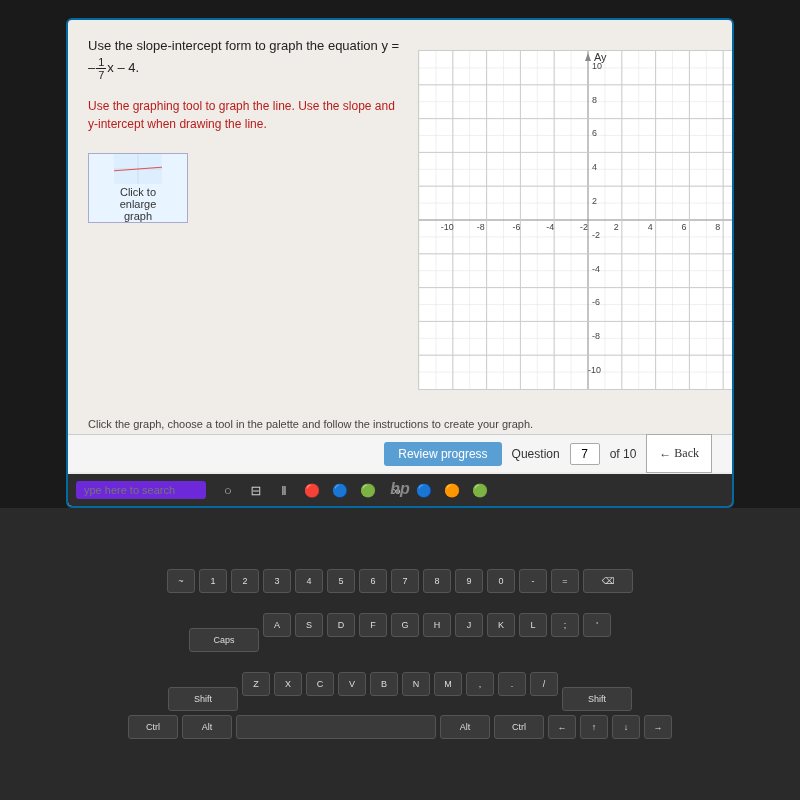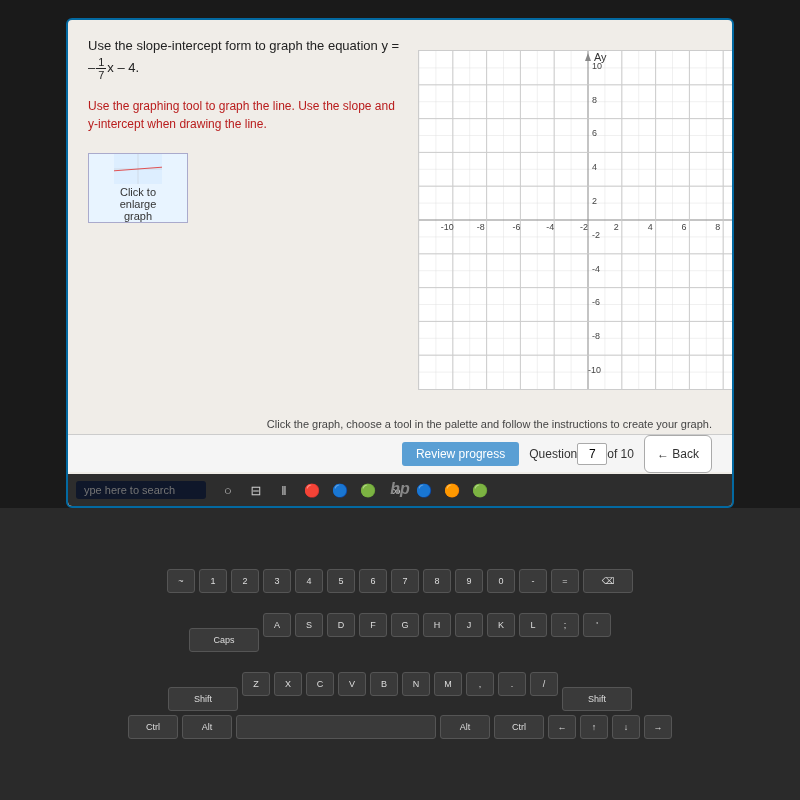--- a/index.html
+++ b/index.html
@@ -103,21 +103,21 @@
       flex: 1;
       display: flex;
       align-items: center;
       justify-content: center;
     }
 
     .bottom-instruction {
       font-size: 11px;
       color: #444;
       padding: 4px 20px;
-      text-align: right;
+      text-align: left;
     }
 
     
     .bottom-toolbar {
       height: 38px;
       background: #f5f5f5;
       border-top: 1px solid #ccc;
       display: flex;
       align-items: center;
       padding: 0 20px;
@@ -131,62 +131,63 @@
       border: none;
       padding: 5px 14px;
       font-size: 12px;
       border-radius: 3px;
       cursor: pointer;
     }
 
     .question-nav {
       display: flex;
       align-items: center;
-      gap: 0;
+      gap: 10px;
       font-size: 12px;
       color: #333;
     }
 
     .question-input {
       width: 30px;
       height: 22px;
       border: 1px solid #aaa;
       text-align: center;
       font-size: 12px;
       border-radius: 2px;
     }
 
     .back-btn {
       background: #fff;
       color: #333;
       border: 1px solid #aaa;
       padding: 11px 12px;
       font-size: 12px;
-      border-radius: 6px;
+      border-radius: 0;
       cursor: pointer;
       display: flex;
       align-items: center;
       gap: 4px;
+      font-family: Liberation Serif, serif;
     }
 
     
     .taskbar {
       width: 760px;
       height: 32px;
       background: #2d2d2d;
       display: flex;
       align-items: center;
       padding: 0 8px;
       gap: 8px;
       margin-top: 2px;
       border-radius: 0 0 4px 4px;
     }
 
     .taskbar-search {
-      background: #0f172a;
+      background: #6d28d9;
       border: none;
       color: #ccc;
       font-size: 11px;
       padding: 3px 8px;
       width: 130px;
       border-radius: 3px;
     }
 
     .taskbar-icons {
       display: flex;

